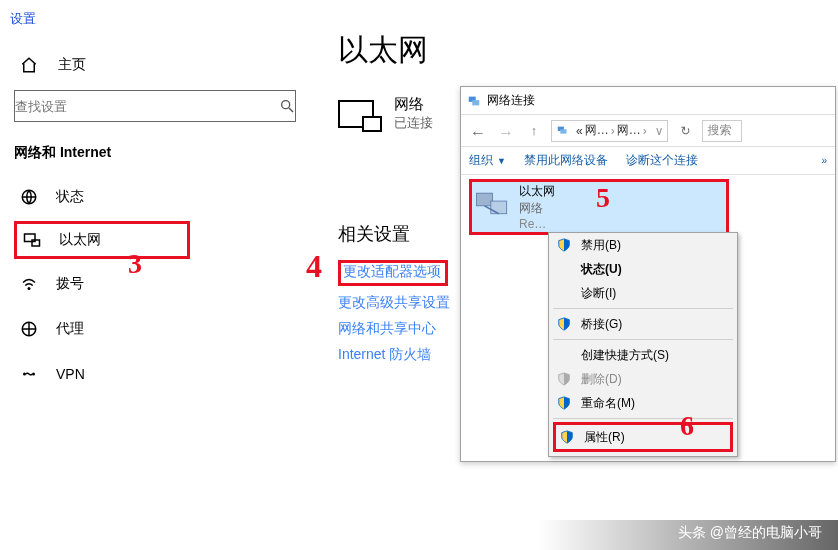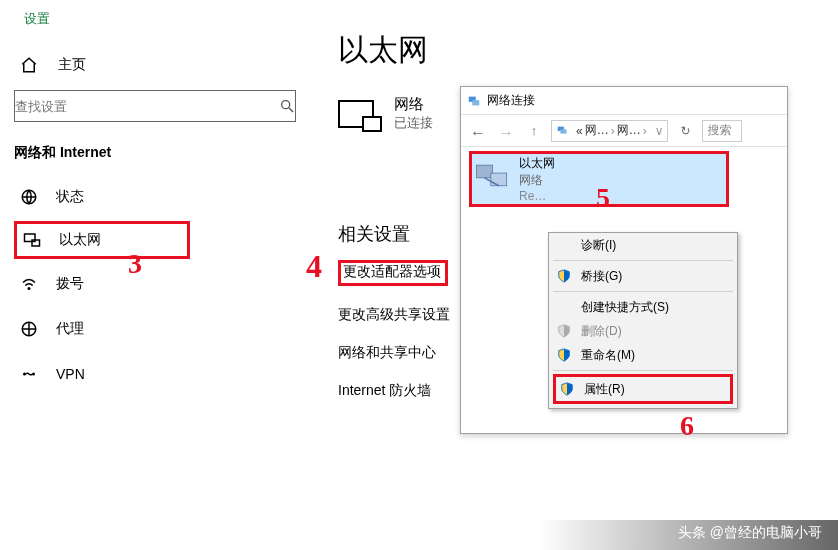--- a/index.html
+++ b/index.html
@@ -1,41 +1,41 @@
 <!DOCTYPE html>
 <html><head>
   <meta charset="utf-8">
   <style>
     * { box-sizing: border-box; margin: 0; padding: 0; font-family: "Microsoft YaHei", "Segoe UI", sans-serif; }
     body { width: 838px; height: 550px; background: #fff; position: relative; overflow: hidden; }
     
     .settings { width: 310px; height: 100%; position: absolute; left: 0; top: 0; }
-    .settings-title { font-size: 13px; padding: 10px 0 0 24px; color: #15803d; }
+    .settings-title { font-size: 13px; padding: 10px 0 0 10px; color: #1d4ed8; }
     .home-row { display: flex; align-items: center; font-size: 14px; margin: 28px 0 0 20px; }
     .home-row .icon { width: 18px; height: 18px; margin-right: 20px; }
     .search-box { margin: 16px 14px 0 14px; border: 1px solid #666; height: 32px; display: flex; align-items: center; padding: 0 0; }
     .search-box input { border: none; outline: none; flex: 1; font-size: 13px; color: #888; font-family: inherit; }
     .search-box .search-icon { width: 16px; height: 16px; }
     .group-title { font-size: 14px; font-weight: 600; margin: 22px 0 0 14px; }
     .nav { margin-top: 12px; }
     .nav-item { display: flex; align-items: center; height: 45px; padding-left: 20px; font-size: 14px; cursor: pointer; }
     .nav-item .icon { width: 18px; height: 18px; margin-right: 18px; }
     .nav-item.selected { border: 3px solid #e81123; margin: 2px 120px 2px 14px; padding-left: 6px; height: 38px; }
     
     .content { position: absolute; left: 338px; top: 30px; }
     .page-title { font-size: 30px; font-weight: 400; }
     .net-block { display: flex; align-items: center; margin-top: 24px; }
     .net-block .neticon { width: 36px; height: 28px; border: 2px solid #000; position: relative; margin-right: 20px; }
     .net-block .neticon::after { content: ""; position: absolute; right: -10px; bottom: -6px; width: 16px; height: 12px; border: 2px solid #000; background: #fff; }
     .related-title { font-size: 18px; margin-top: 90px; }
     .links { margin-top: 14px; font-size: 14px; }
-    .links a { display: block; color: #000000; text-decoration: none; margin-bottom: 20px; cursor: pointer; }
+    .links a { display: block; color: #3b82f6; text-decoration: none; margin-bottom: 8px; cursor: pointer; }
     .link-box { border: 3px solid #e81123; padding: 0 4px 2px 2px; display: inline-block; }
     
-    .win { position: absolute; left: 460px; top: 86px; width: 328px; border: 1px solid #a0a0a0; background: #fff; box-shadow: 0 2px 6px rgba(0,0,0,0.2); }
+    .win { position: absolute; left: 460px; top: 86px; width: 376px; border: 1px solid #a0a0a0; background: #fff; box-shadow: 0 2px 6px rgba(0,0,0,0.2); }
     .win-titlebar { height: 28px; display: flex; align-items: center; padding: 0 6px; font-size: 12px; border-bottom: 1px solid #e0e0e0; }
     .win-titlebar .win-icon { width: 14px; height: 14px; margin-right: 6px; }
     .addr-row { height: 32px; display: flex; align-items: center; padding: 0 6px; border-bottom: 1px solid #e0e0e0; font-size: 12px; color: #6a6a6a; gap: 6px; }
     .addr-arrow { font-size: 16px; width: 22px; text-align: center; }
     .breadcrumb { border: 1px solid #ccc; height: 22px; display: flex; align-items: center; padding: 0 4px; font-size: 12px; color: #333; flex-shrink: 0; }
     .breadcrumb .mini-icon { width: 14px; height: 14px; margin-right: 4px; }
     .refresh { width: 22px; text-align: center; }
     .searchbox2 { border: 1px solid #ccc; height: 22px; display: flex; align-items: center; padding: 0 4px; width: 40px; overflow: hidden; }
     .toolbar { height: 28px; display: flex; align-items: center; padding: 0 8px; font-size: 12px; background: #fff; border-bottom: 1px solid #e0e0e0; gap: 18px; }
     .toolbar-item { color: #135ca6; cursor: pointer; display: flex; align-items: center; }
@@ -165,40 +165,59 @@
       <span style="margin:0 2px;color:#999;">›</span>
       <span>网…</span>
       <span style="margin:0 2px;color:#999;">›</span>
       <span style="margin-left:6px;color:#999;">∨</span>
     </div>
     <span class="refresh">↻</span>
     <div class="searchbox2">
       <span style="color:#888;">搜索</span>
     </div>
   </div>
+  <div class="toolbar">
+    <span class="toolbar-item">
+        <span>组织</span>
+        <span style="margin-left:4px;font-size:9px;">▼</span>
+      </span>
+    <span class="toolbar-item">禁用此网络设备</span>
+    <span class="toolbar-item">诊断这个连接</span>
+    <span style="margin-left:auto;color:#135ca6;font-size:10px;">»</span>
+  </div>
   <div style="padding:2px 0 226px 0;">
     <div class="adapter">
       <span class="adapter-icon">
         <svg viewBox="0 0 48 40">
             <rect x="2" y="4" width="20" height="16" fill="#9db4d0" stroke="#5577aa"></rect>
             <rect x="20" y="14" width="20" height="16" fill="#b8cde6" stroke="#5577aa"></rect>
             <line x1="12" y1="20" x2="30" y2="30" stroke="#5577aa" stroke-width="2"></line>
           </svg>
       </span>
       <div class="adapter-txt">
         <div class="line1">以太网</div>
         <div class="line2">网络</div>
         <div class="line3">Re…</div>
       </div>
     </div>
   </div>
 </div>
 
 <div class="ctx">
   <div class="ctx-item">
+    <span class="shield"><svg viewBox="0 0 16 16">
+          <path d="M8 1 L14 3 V8 C14 12 8 15 8 15 C8 15 2 12 2 8 V3 Z" fill="#ffd350" stroke="#0066cc"></path>
+          <path d="M8 1 L14 3 V8 C14 12 8 15 8 15 V1 Z" fill="#0066cc"></path>
+        </svg></span>
+    <span>禁用(B)</span>
+  </div>
+  <div class="ctx-item" style="font-weight:600;">
+    <span>状态(U)</span>
+  </div>
+  <div class="ctx-item">
     <span>诊断(I)</span>
   </div>
   <div class="ctx-sep"></div>
   <div class="ctx-item">
     <span class="shield"><svg viewBox="0 0 16 16">
           <path d="M8 1 L14 3 V8 C14 12 8 15 8 15 C8 15 2 12 2 8 V3 Z" fill="#ffd350" stroke="#0066cc"></path>
           <path d="M8 1 L14 3 V8 C14 12 8 15 8 15 V1 Z" fill="#0066cc"></path>
         </svg></span>
     <span>桥接(G)</span>
   </div>

